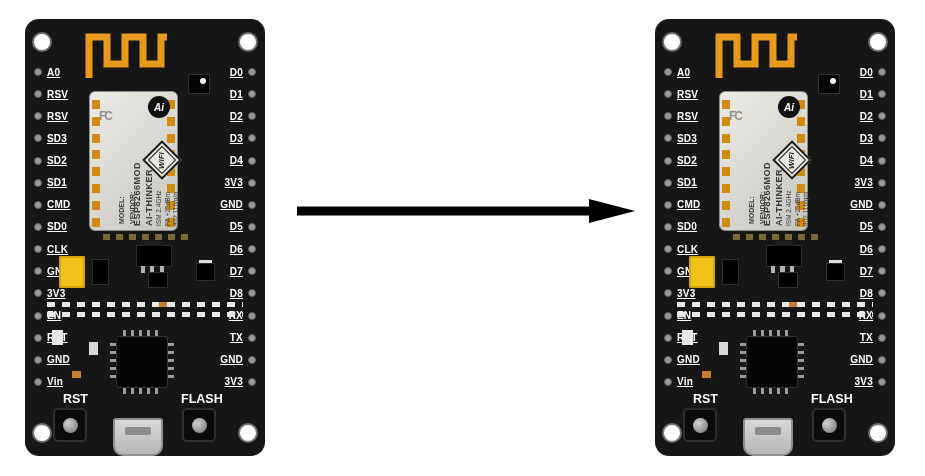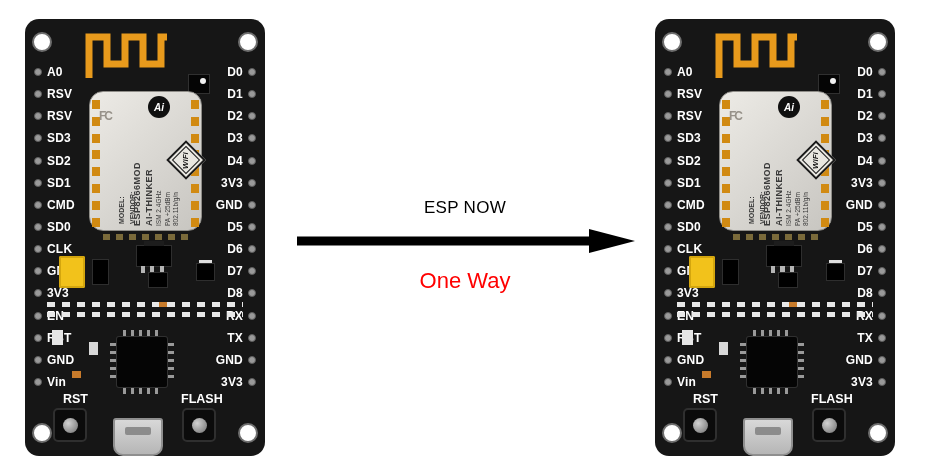--- a/index.html
+++ b/index.html
@@ -21,23 +21,23 @@
   .hole.bl { left:7px;  bottom:13px; }
   .hole.br { right:7px; bottom:13px; }
 
   .antenna { position:absolute; left:58px; top:9px; width:88px; height:52px; }
 
   .ant-comp { position:absolute; left:164px; top:56px; width:20px; height:18px;
               background:#050505; box-shadow:0 0 0 1px #303030; }
   .ant-dot { position:absolute; right:3px; top:3px; width:6px; height:6px;
              border-radius:50%; background:#f2f2f2; }
 
-  .esp-module { position:absolute; left:64px; top:72px; width:113px; height:140px;
+  .esp-module { position:absolute; left:64px; top:72px; width:89px; height:140px;
                 background:linear-gradient(135deg,#edebe6,#c7c5c0); border:1px solid #8f8d88;
-                border-radius:14px; }
+                border-radius:6px; }
   .pads { position:absolute; top:8px; width:8px; height:127px;
           background:repeating-linear-gradient(to bottom,#d18a12 0 9px, transparent 9px 16.8px); }
   .pads-left  { left:2px; }
   .pads-right { right:2px; }
   .pads-bottom { position:absolute; left:78px; top:215px; width:88px; height:6px;
                  background:repeating-linear-gradient(to right,#7a6a3a 0 7px, transparent 7px 13px); }
 
   .ai-logo { position:absolute; left:58px; top:4px; width:22px; height:22px; border-radius:50%;
              background:#101010; color:#fff; display:flex; align-items:center; justify-content:center;
              font-size:10px; font-weight:bold; font-style:italic; }
@@ -57,21 +57,21 @@
                   display:flex; align-items:center; justify-content:center; }
   .wifi-diamond span { transform:rotate(-135deg); font-size:8px; font-weight:bold; font-style:italic; color:#111; }
 
   
   .pin-col { position:absolute; top:46px; height:324px; display:flex; flex-direction:column;
              justify-content:space-between; }
   .pin-left  { left:9px;  align-items:flex-start; }
   .pin-right { right:9px; align-items:flex-end; }
   .pin-row { display:flex; align-items:center; gap:5px; height:14px; }
   .pin-dot { width:8px; height:8px; border-radius:50%; background:#9a9a9a; border:1px solid #5e5e5e; }
-  .pin-text { color:#ffffff; font-weight:bold; font-size:12px; letter-spacing:0.2px; }
+  .pin-text { color:#ffffff; font-weight:bold; font-size:10px; letter-spacing:0.2px;text-decoration:underline; }
 
   
   .comp { position:absolute; }
   .cap-yellow { left:34px; top:237px; width:26px; height:32px; background:#F2C21B;
                 border-radius:2px; box-shadow:inset 0 0 0 2px #d4a60e; }
   .c-black1 { left:68px;  top:241px; width:15px; height:24px; background:#000; box-shadow:0 0 0 1px #2e2e2e; }
   .regulator { left:112px; top:227px; width:34px; height:20px; background:#000; box-shadow:0 0 0 1px #2e2e2e; }
   .regulator::before { content:""; position:absolute; left:7px; top:-5px; width:20px; height:5px; background:#1d1d1d; }
   .regulator::after  { content:""; position:absolute; left:4px; top:20px; width:27px; height:7px;
                        background:repeating-linear-gradient(to right,#b5b5b5 0 4px, transparent 4px 9.5px); }
@@ -511,23 +511,21 @@
       <div class="push-btn btn-flash">
           <span class="btn-cap"></span>
         </div>
       <div class="usb">
           <span class="usb-slot"></span>
         </div>
     </div>
   </div>
 
   <div class="middle">
-    <div class="protocol">ESP NOW</div>
     <svg class="arrow-svg" viewBox="0 0 344 26">
       <line x1="4" y1="13" x2="300" y2="13" stroke="#000000" stroke-width="9"></line>
       <polygon points="296,1 342,13 296,25" fill="#000000"></polygon>
     </svg>
     <div class="mode" style="color: rgb(255, 0, 0);">
-      <div>One Way</div>
     </div>
   </div>
 
 </div>
 
 </body></html>

